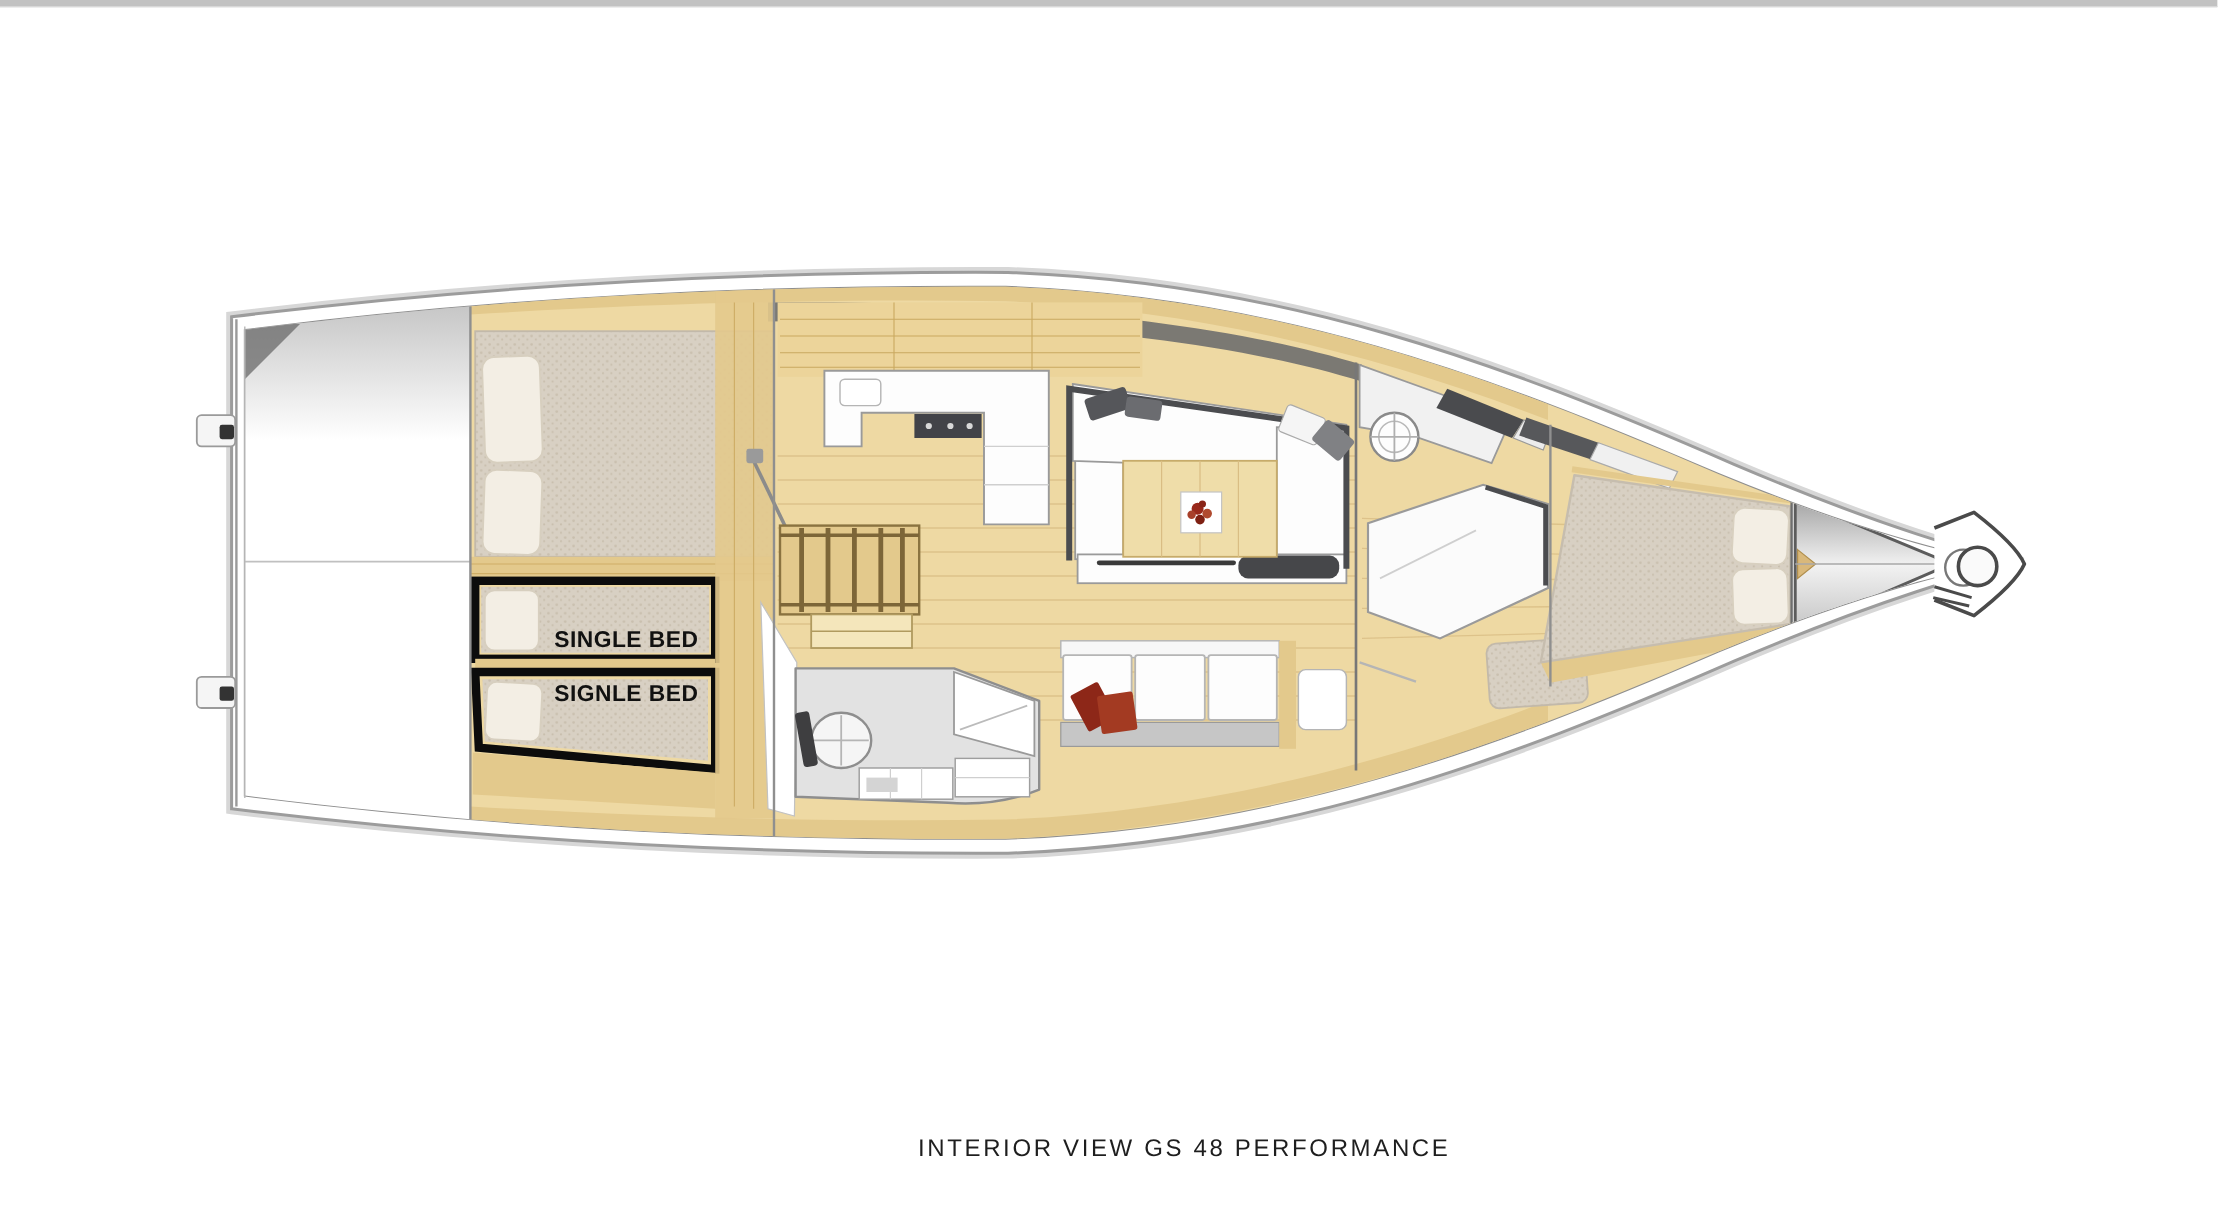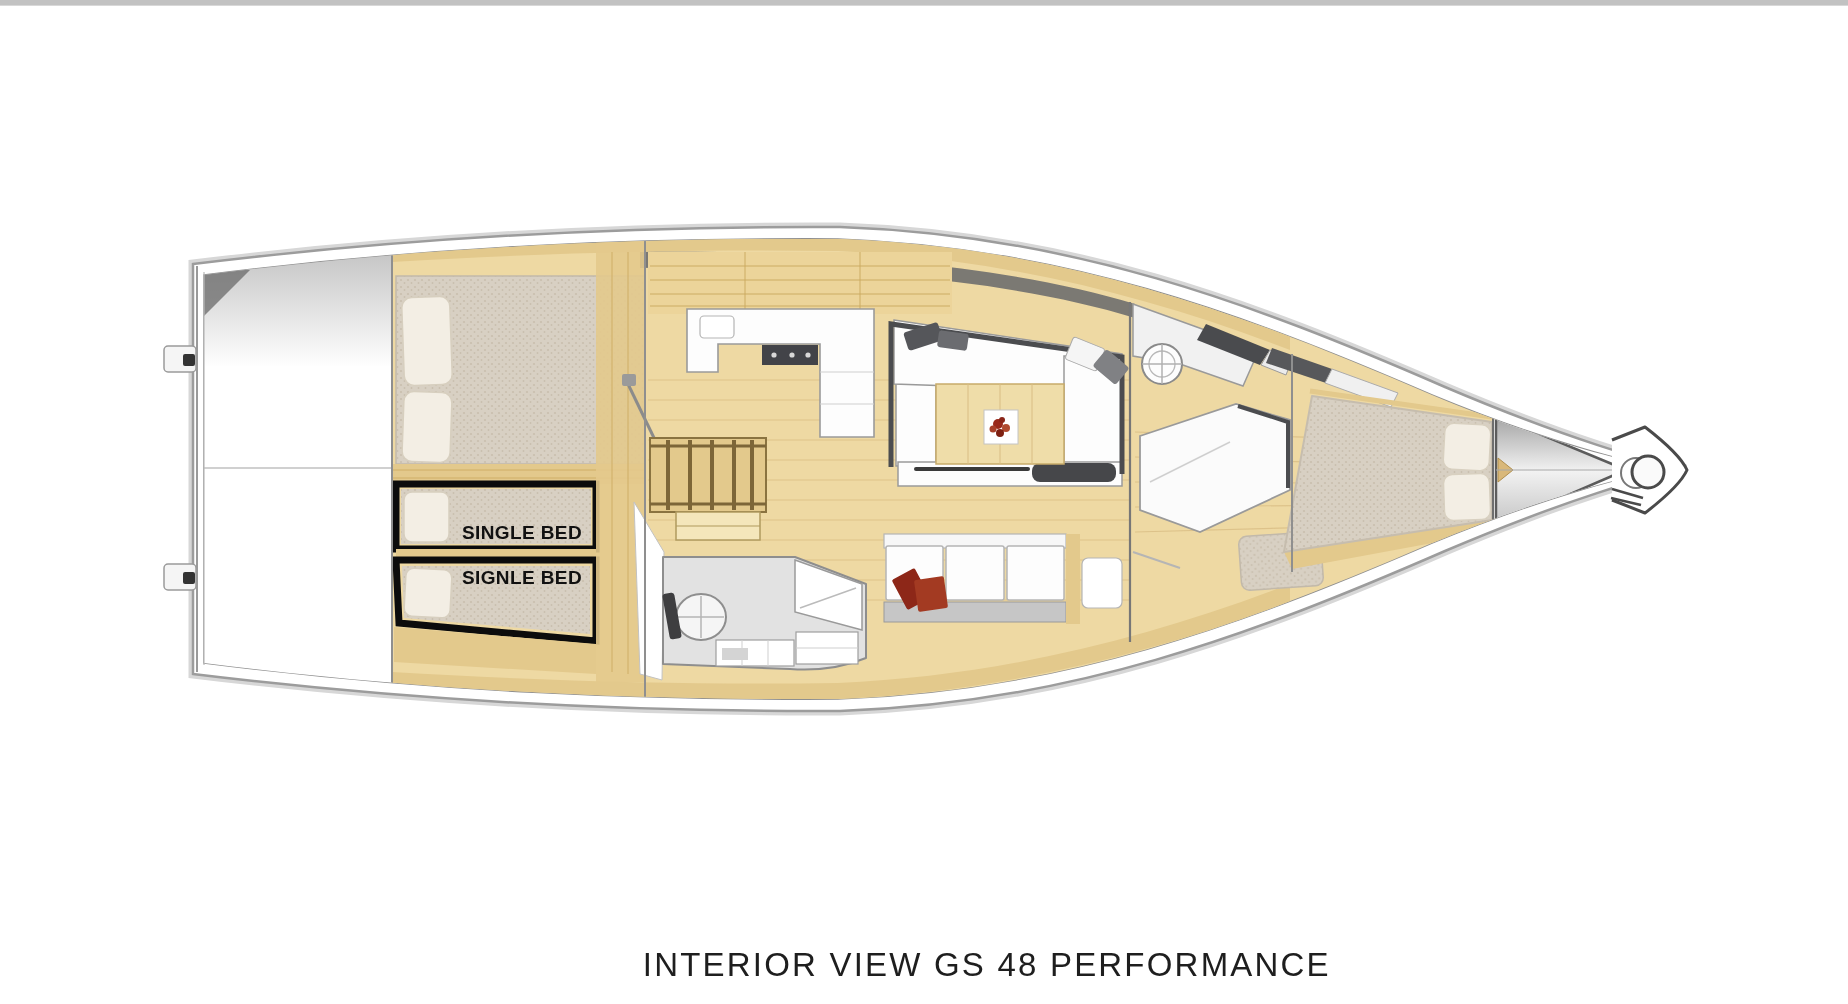--- a/index.html
+++ b/index.html
@@ -14,21 +14,21 @@
   .plan-wrap{position:absolute;left:0;top:12px;width:1848px;height:1004px;}
   svg{display:block;}
   svg text.bed-label{
     font-family:"Liberation Sans",sans-serif;
     font-weight:bold;font-size:19px;letter-spacing:0.4px;
     fill:var(--label-text,#111);
   }
   .caption{
     position:absolute;top:946px;left:53.4%;transform:translateX(-50%);
     white-space:nowrap;
-    font-size:33px;letter-spacing:2.2px;color:var(--caption-color,#1e1e1e);
+    font-size:20px;letter-spacing:2.2px;color:var(--caption-color,#1e1e1e);
     font-family:"Liberation Sans",sans-serif;
   }
 </style>
 </head>
 <body>
 
 <div class="top-bar"></div>
 
 <div class="plan-wrap">
 <svg width="1848" height="1004" viewBox="0 0 1848 1004">

